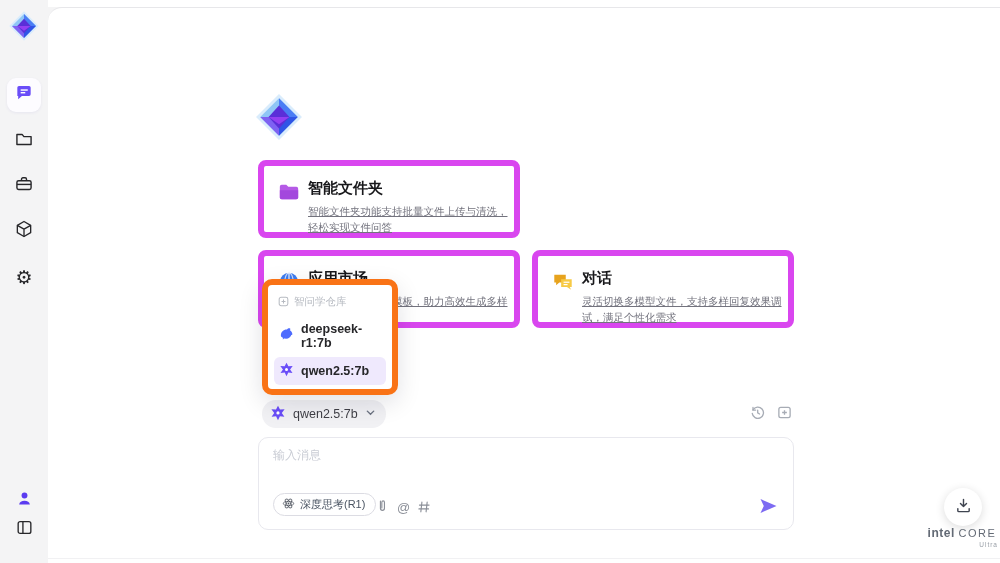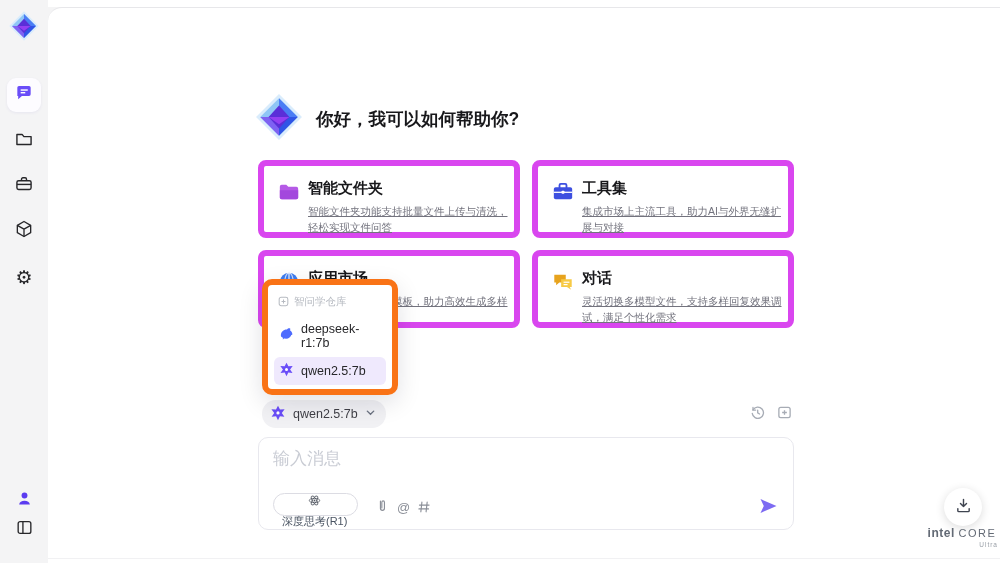--- a/index.html
+++ b/index.html
@@ -33,39 +33,39 @@
   .card-desc { position:absolute; left:44px; top:37px; width:206px;
     font-size:10.5px; line-height:16px; color:#73737e;text-decoration:underline; }
 
   
   .dropdown { position:absolute; left:262px; top:279px; width:136px; height:116px;
     background:#fff; border:6px solid #f97316; border-radius:10px;
     box-shadow:0 8px 24px rgba(20,20,40,.12); z-index:4; padding-top:8px; }
   .dd-header { display:flex; align-items:center; gap:5px; padding:2px 10px 6px 10px;
     font-size:10.5px; color:#b6bac1; }
   .dd-item { display:flex; align-items:center; gap:7px; margin:2px 6px; padding:5px 5px;
-    border-radius:6px; font-size:12.5px; color:#27272a; cursor:pointer; }
+    border-radius:6px; font-size:12.5px; color:#27272a; cursor:pointer;font-weight:bold; }
   .dd-item.selected { background:#efe9fd; }
 
   
   .selector { position:absolute; left:262px; top:400px; height:28px; padding:0 10px 0 8px;
     background:#f1f1f4; border-radius:14px; display:flex; align-items:center; gap:7px;
     font-size:12.5px; color:#3f3f46; cursor:pointer; }
 
   .top-tools { position:absolute; top:405px; display:flex; gap:12px; }
 
   
   .inputbox { position:absolute; left:258px; top:437px; width:536px; height:93px;
     background:#fff; border:1px solid #e8e8ee; border-radius:10px; }
   .inputbox textarea { position:absolute; left:14px; top:9px; width:500px; height:42px;
-    border:none; outline:none; resize:none; font-family:inherit; font-size:17px; color:#3f3f46; }
+    border:none; outline:none; resize:none; font-family:inherit; font-size:12px; color:#3f3f46; }
   .inputbox textarea::placeholder { color:#c9ccd4; }
   .pill { position:absolute; left:14px; bottom:13px; height:23px; padding:0 10px 0 8px;
     border:1px solid #dcdce3; border-radius:12px; display:flex; align-items:center; gap:5px;
-    font-size:11px; color:#4b5563; background:#fff; cursor:pointer;flex-direction:column; }
+    font-size:11px; color:#4b5563; background:#fff; cursor:pointer; }
   .in-icon { position:absolute; bottom:15px; cursor:pointer; display:flex; }
   .send-btn { position:absolute; right:14px; bottom:12px; width:22px; height:22px;
     display:flex; align-items:center; justify-content:center; cursor:pointer; }
 
   
   .fab { position:absolute; left:944px; top:488px; width:38px; height:38px; border-radius:50%;
     background:#fff; box-shadow:0 2px 10px rgba(0,0,0,.14); display:flex;
     align-items:center; justify-content:center; cursor:pointer; z-index:6; }
   .intel { position:absolute; left:926px; top:526px; width:72px; text-align:center; z-index:6; }
   .intel .l1 { font-size:12px; color:#636a75; letter-spacing:.5px; }
@@ -160,46 +160,33 @@
       <svg viewBox="0 0 48 48" width="50" height="50">
         <polygon points="24,2 46,24 24,46 2,24" fill="#d9ecfc"></polygon>
         <polygon points="24,6 42,24 24,42 6,24" fill="#8fc6f6"></polygon>
         <polygon points="24,6 42,24 24,24" fill="#4a7df5"></polygon>
         <polygon points="42,24 24,42 24,24" fill="#2f55e6"></polygon>
         <polygon points="6,24 24,24 24,42" fill="#7e62f2"></polygon>
         <polygon points="24,13 34,24 24,35 14,24" fill="#5a2fd8"></polygon>
         <polygon points="14,24 34,24 24,31" fill="#9340f2"></polygon>
       </svg>
     </span>
-    <span class="greeting-text">你好，我可以如何帮助你?</span>
   </div>
 
   <div class="card" style="left:258px;top:160px">
     <span class="card-icon">
       <svg viewBox="0 0 24 24" width="22" height="22">
         <path d="M2 6a2 2 0 0 1 2-2h5l2.2 2.4H20a2 2 0 0 1 2 2V18a2 2 0 0 1-2 2H4a2 2 0 0 1-2-2z" fill="#b55ae6"></path>
         <path d="M2 10h20v8a2 2 0 0 1-2 2H4a2 2 0 0 1-2-2z" fill="#a348dd"></path>
       </svg>
     </span>
     <div class="card-title">智能文件夹</div>
     <div class="card-desc">智能文件夹功能支持批量文件上传与清洗，轻松实现文件问答</div>
   </div>
 
-  <div class="card" style="left:532px;top:160px">
-    <span class="card-icon">
-      <svg viewBox="0 0 24 24" width="22" height="22">
-        <rect x="8.2" y="3.2" width="7.6" height="5.5" rx="1.4" fill="none" stroke="#3d4fe0" stroke-width="2"></rect>
-        <rect x="2" y="6.8" width="20" height="13.2" rx="2" fill="#3d4fe0"></rect>
-        <rect x="2" y="11.6" width="20" height="1.5" fill="#fff" opacity=".95"></rect>
-        <rect x="10.4" y="10.6" width="3.2" height="3.4" rx="0.8" fill="#fff"></rect>
-      </svg>
-    </span>
-    <div class="card-title">工具集</div>
-    <div class="card-desc">集成市场上主流工具，助力AI与外界无缝扩展与对接</div>
-  </div>
 
   <div class="card" style="left:258px;top:250px">
     <span class="card-icon">
       <svg viewBox="0 0 24 24" width="22" height="22">
         <circle cx="12" cy="12" r="10" fill="#3f7df0"></circle>
         <path d="M3 9.5h18M4 15h16M12 2v20" stroke="#fff" stroke-width="1.4" fill="none" opacity=".85"></path>
         <ellipse cx="12" cy="12" rx="4.6" ry="10" stroke="#fff" stroke-width="1.2" fill="none" opacity=".75"></ellipse>
       </svg>
     </span>
     <div class="card-title">应用市场</div>

